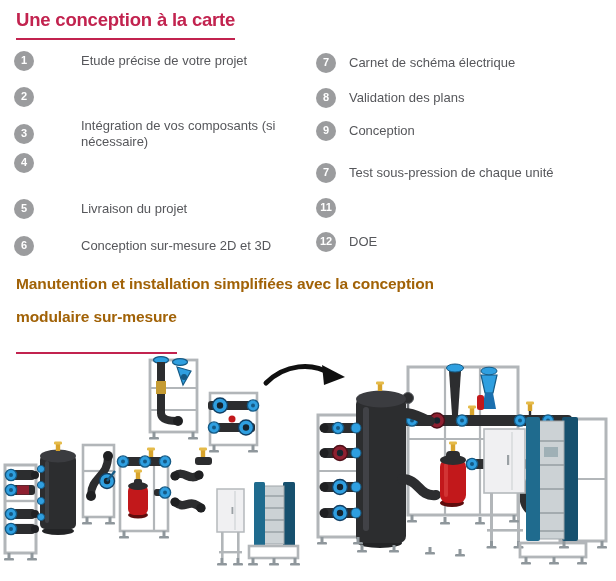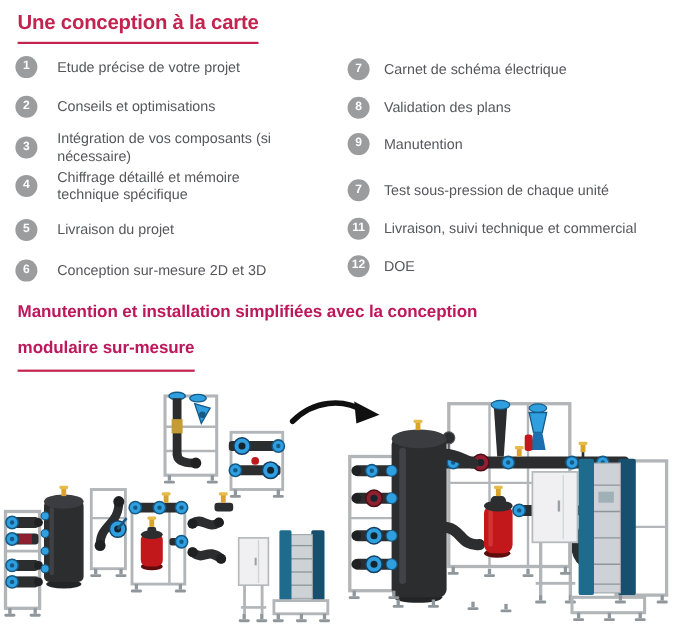--- a/index.html
+++ b/index.html
@@ -8,83 +8,80 @@
   .h1{position:absolute;top:9px;left:16px;display:inline-block;margin:0;
       font-size:18.5px;font-weight:bold;color:#c2234f;letter-spacing:-0.2px;
       padding-bottom:7px;border-bottom:2px solid #c2234f;}
   .steps{position:absolute;top:0;left:0;width:616px;height:266px;}
   .step{position:absolute;display:flex;align-items:center;gap:18px;
         color:#56575b;font-size:13px;line-height:15.5px;}
   .step.r{gap:13px;}
   .badge{flex:0 0 auto;width:20px;height:20px;border-radius:50%;background:#9b9c9e;
          color:#fff;font-size:11px;font-weight:bold;display:flex;align-items:center;
          justify-content:center;}
-  .step.l .lbl{max-width:225px;}
+  .step.l .lbl{max-width:225px;margin-left:29px;}
   .step.r .lbl{white-space:nowrap;}
   .l1{top:51px;left:14px;}  .l2{top:87px;left:14px;}  .l3{top:118px;left:14px;}
   .l4{top:153px;left:14px;} .l5{top:199px;left:14px;} .l6{top:236px;left:14px;}
   .r1{top:53px;left:316px;} .r2{top:88px;left:316px;} .r3{top:121px;left:316px;}
   .r4{top:163px;left:316px;}.r5{top:198px;left:316px;}.r6{top:232px;left:316px;text-align:right;}
   .h2{position:absolute;top:267px;left:16px;margin:0;font-size:15.5px;font-weight:bold;
-      color:#be185d;letter-spacing:-0.1px;line-height:33px;}
+      color:#a16207;letter-spacing:-0.1px;line-height:33px;}
   .h2 .ln{display:block;}
-  .h2 .ln2{display:inline-block;padding-bottom:3px;border-bottom:2px solid #c2234f;}
+  .h2 .ln2{display:inline-block;padding-bottom:19px;border-bottom:2px solid #c2234f;}
   .illo{position:absolute;top:331px;left:0;}
 </style>
 </head>
 <body>
 
 <div class="page">
 
   <h1 class="h1">Une conception à la carte</h1>
 
   <div class="steps">
     <div class="step l l1">
       <span class="badge">1</span>
       <span class="lbl">Etude précise de votre projet</span>
     </div>
     <div class="step l l2">
       <span class="badge">2</span>
-      <span class="lbl">Conseils et optimisations</span>
     </div>
     <div class="step l l3">
       <span class="badge">3</span>
       <span class="lbl">Intégration de vos composants (si nécessaire)</span>
     </div>
     <div class="step l l4">
       <span class="badge">4</span>
-      <span class="lbl">Chiffrage détaillé et mémoire technique spécifique</span>
     </div>
     <div class="step l l5">
       <span class="badge">5</span>
       <span class="lbl">Livraison du projet</span>
     </div>
     <div class="step l l6">
       <span class="badge">6</span>
       <span class="lbl">Conception sur-mesure 2D et 3D</span>
     </div>
     <div class="step r r1">
       <span class="badge">7</span>
       <span class="lbl">Carnet de schéma électrique</span>
     </div>
     <div class="step r r2">
       <span class="badge">8</span>
       <span class="lbl">Validation des plans</span>
     </div>
     <div class="step r r3">
       <span class="badge">9</span>
-      <span class="lbl">Manutention</span>
+      <span class="lbl">Conception</span>
     </div>
     <div class="step r r4">
       <span class="badge">7</span>
       <span class="lbl">Test sous-pression de chaque unité</span>
     </div>
     <div class="step r r5">
       <span class="badge">11</span>
-      <span class="lbl">Livraison, suivi technique et commercial</span>
     </div>
     <div class="step r r6">
       <span class="badge">12</span>
       <span class="lbl">DOE</span>
     </div>
   </div>
 
   <h2 class="h2">
     <span class="ln">Manutention et installation simplifiées avec la conception</span>
     <span class="ln2">modulaire sur-mesure</span>

